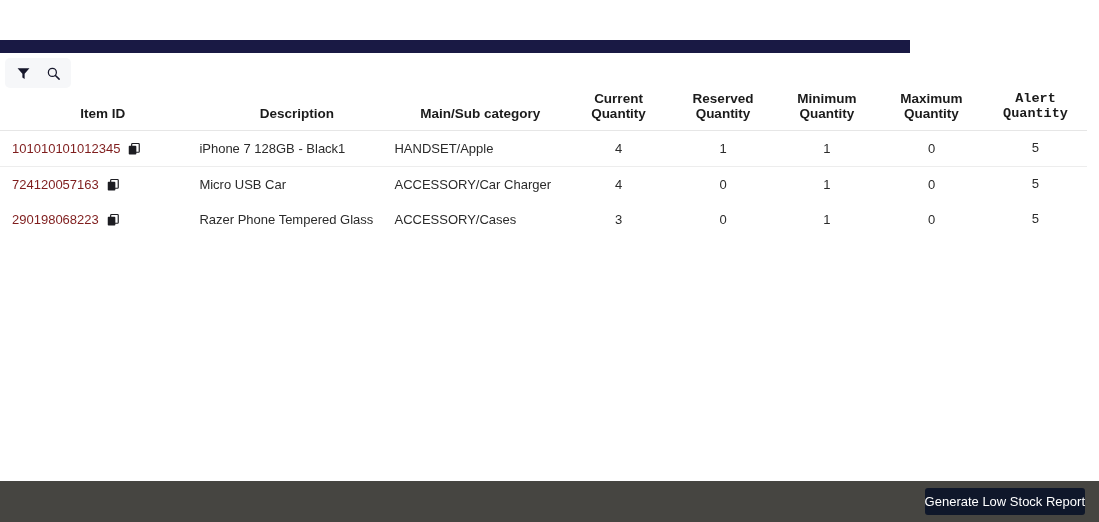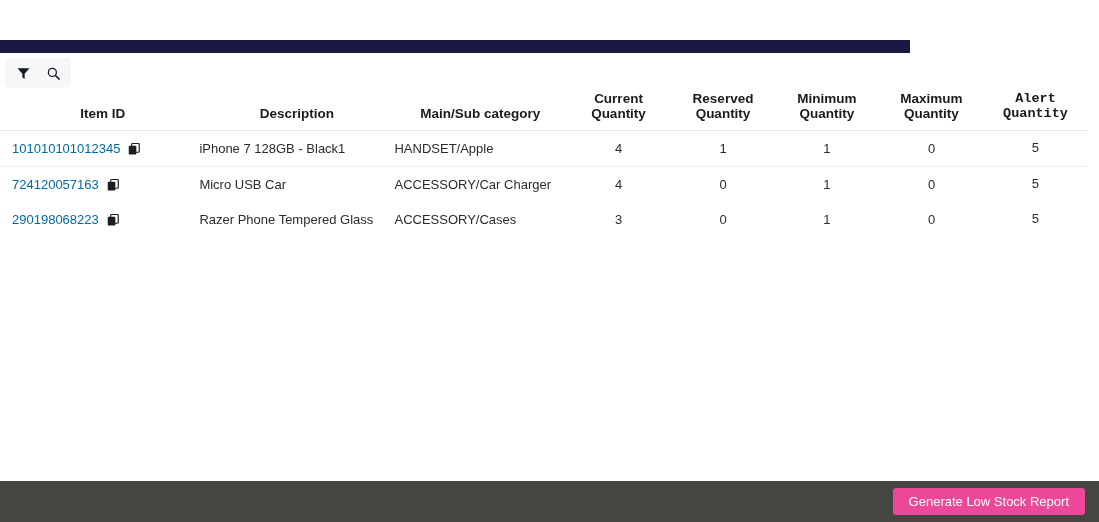--- a/index.html
+++ b/index.html
@@ -164,21 +164,21 @@
   .c-max      { width: 98px; }
   .c-alert    { width: 96px; font-family: Liberation Mono, monospace; }
 
   .id-cell {
     display: flex;
     align-items: center;
     gap: 6px;
     padding-left: 6px;
   }
   .id-link {
-    color: #0369a1;
+    color: #7f1d1d;
     font-size: 13px;
     cursor: pointer;
     white-space: nowrap;
   }
   .copy-btn {
     width: 16px;
     height: 16px;
     display: inline-flex;
     align-items: center;
     justify-content: center;
@@ -193,27 +193,27 @@
     top: 481px;
     width: 1099px;
     height: 41px;
     background: #464541;
     display: flex;
     align-items: center;
     justify-content: flex-end;
   }
   .gen-btn {
     margin-right: 14px;
-    background: #ec4899;
+    background: #0f172a;
     color: #ffffff;
     border: none;
     border-radius: 3px;
     font-family: "Liberation Sans", sans-serif;
     font-size: 13px;
-    padding: 7px 16px;
+    padding: 7px 0;
     cursor: pointer;
     line-height: 1;
   }
 
   
   .scroll-gutter {
     position: absolute;
     right: 0;
     top: 53px;
     width: 12px;

